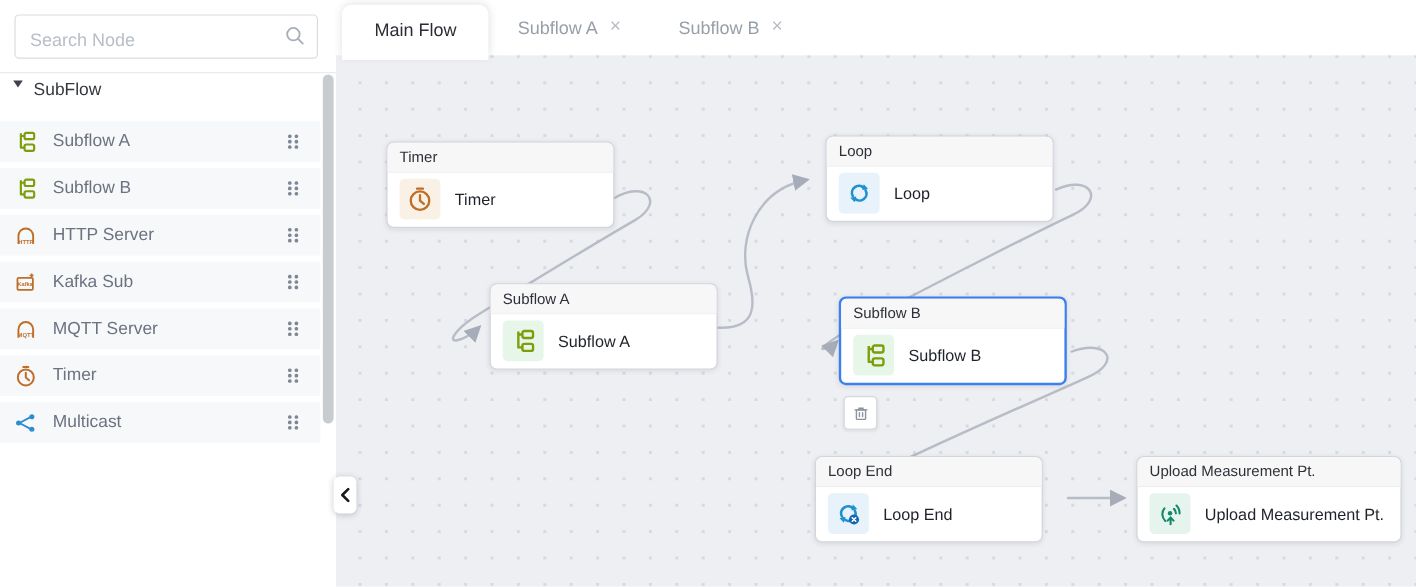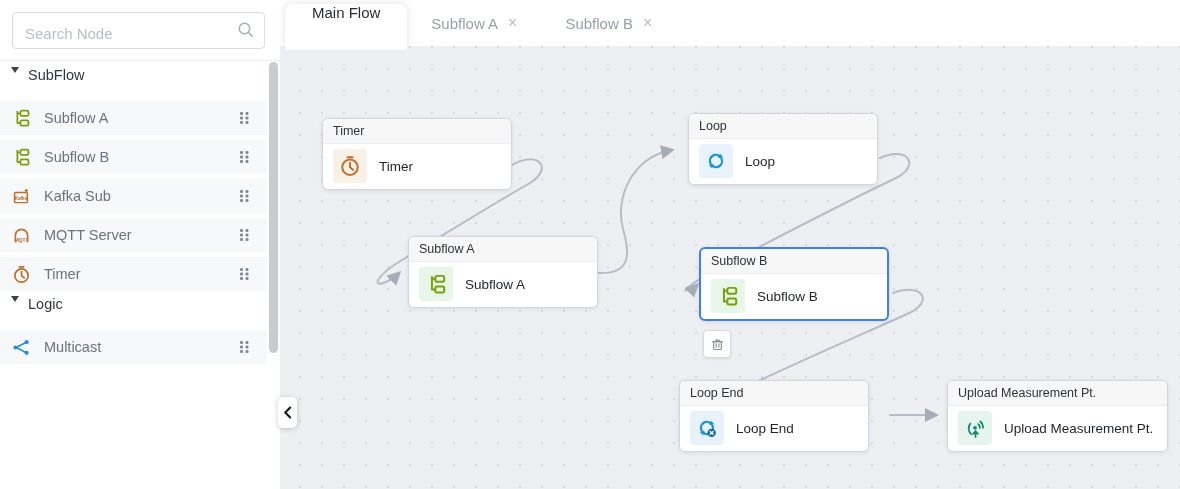--- a/index.html
+++ b/index.html
@@ -35,21 +35,21 @@
   .drag-handle i {
     position:absolute; left:0; top:0; width:2.5px; height:2.5px; border-radius:50%; background:#7e8795;
     box-shadow: 5.5px 0 0 #7e8795, 0 4.5px 0 #7e8795, 5.5px 4.5px 0 #7e8795, 0 9px 0 #7e8795, 5.5px 9px 0 #7e8795;
   }
   .sidebar-scrollthumb { position:absolute; right:2px; top:62px; width:9px; height:291px; background:#c8cbd0; border-radius:5px; }
 
   
   .main { position:relative; flex:1 1 auto; display:flex; flex-direction:column; height:100%; }
   .tabbar { height:46px; background:#ffffff; display:flex; align-items:center; padding-left:5px; position:relative; z-index:3; }
   .tab-active {
-    height:42px; margin-top:4px; padding:0 27px; display:flex; align-items:flex-start;
+    height:42px; margin-top:4px; padding:0 27px; display:flex; align-items:center;
     background:#ffffff; border-radius:8px 8px 0 0; box-shadow:0 0 7px rgba(60,64,70,0.16);
     font-size:15px; color:#2a2e34; position:relative; z-index:4; cursor:default;
   }
   .tab-active::after { content:""; position:absolute; left:0; right:0; bottom:-4px; height:6px; background:#ffffff; }
   .tab { display:flex; align-items:center; gap:10px; padding:0 24px; font-size:15px; color:#989fa9; cursor:pointer; }
   .tab-close { font-size:16px; color:#b6bcc5; line-height:1; cursor:pointer; }
 
   
   .canvas {
     position:relative; flex:1 1 auto; background-color:#edeff3; overflow:hidden;
@@ -133,20 +133,32 @@
         </span>
         <span class="p-label">Subflow B</span>
         <span class="drag-handle">
             <i></i>
           </span>
       </div>
 
       <div class="palette-item">
         <span class="p-icon">
           <svg viewBox="0 0 18 18" width="19" height="19">
+            <path d="M3.2 15.5 V9 a5.8 5.8 0 0 1 11.6 0 V15.5" fill="none" stroke="#bf6e2a" stroke-width="1.5"></path>
+            <text x="9" y="15.2" text-anchor="middle" font-size="4.6" font-weight="bold" fill="#bf6e2a" font-family="Liberation Sans, sans-serif">HTTP</text>
+          </svg>
+        </span>
+        <span class="p-label">HTTP Server</span>
+        <span class="drag-handle">
+            <i></i>
+          </span>
+      </div>
+      <div class="palette-item">
+        <span class="p-icon">
+          <svg viewBox="0 0 18 18" width="19" height="19">
             <rect x="2.4" y="5.2" width="12.2" height="9.6" rx="1" fill="none" stroke="#bf6e2a" stroke-width="1.4"></rect>
             <path d="M13.6 1.8 V5 M12 3.4 H15.2" stroke="#bf6e2a" stroke-width="1.3" fill="none"></path>
             <text x="8.5" y="12" text-anchor="middle" font-size="4.4" font-weight="bold" fill="#bf6e2a" font-family="Liberation Sans, sans-serif">Kafka</text>
           </svg>
         </span>
         <span class="p-label">Kafka Sub</span>
         <span class="drag-handle">
             <i></i>
           </span>
       </div>
@@ -168,24 +180,20 @@
             <circle cx="9" cy="10" r="6.3"></circle>
             <path d="M9 10 V6.3 M9 10 L11.6 12.2 M7 1.8 H11"></path>
           </svg>
         </span>
         <span class="p-label">Timer</span>
         <span class="drag-handle">
             <i></i>
           </span>
       </div>
 
-      <div class="section-header">
-        <span class="caret-down"></span>
-        <span class="section-label">Logic</span>
-      </div>
       <div class="palette-item">
         <span class="p-icon">
           <svg viewBox="0 0 18 18" width="19" height="19">
             <path d="M4 9 L13 4.2 M4 9 L13 13.8" stroke="#2a8fd0" stroke-width="1.5" fill="none"></path>
             <circle cx="3.3" cy="9" r="2" fill="#2a8fd0"></circle>
             <circle cx="13.8" cy="4" r="2" fill="#2a8fd0"></circle>
             <circle cx="13.8" cy="14" r="2" fill="#2a8fd0"></circle>
           </svg>
         </span>
         <span class="p-label">Multicast</span>

